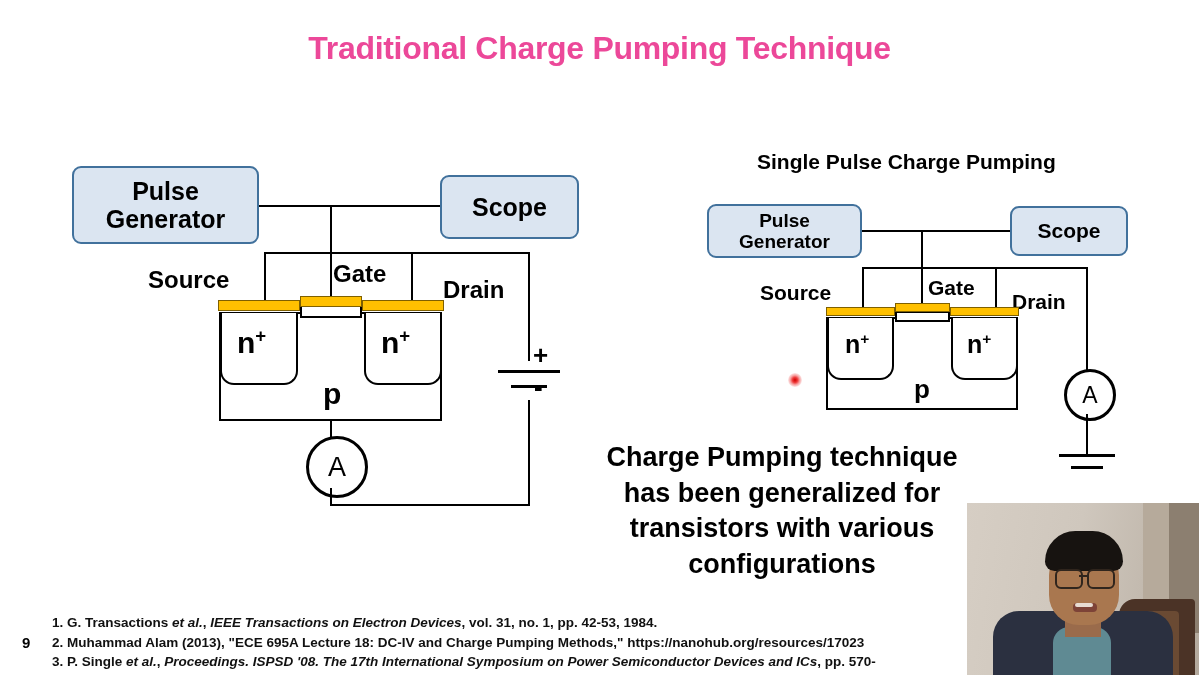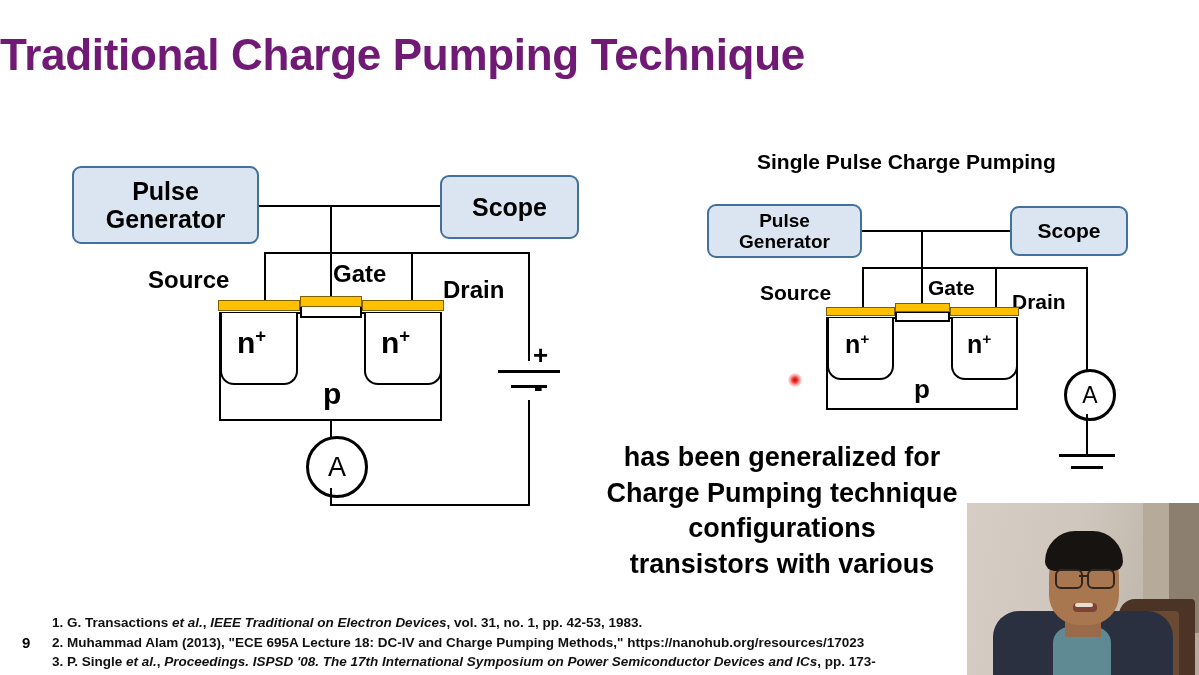--- a/index.html
+++ b/index.html
@@ -7,23 +7,23 @@
     width:1199px;height:675px;
     background:#ffffff;
     font-family:"Liberation Sans", sans-serif;
     overflow:hidden;
     position:relative;
   }
   #slide{position:absolute;inset:0;width:1199px;height:675px;background:#fff;}
 
   
   #page-title{
-    left:0;right:0;top:30px;
-    font-size:44px;font-weight:bold;letter-spacing:-0.3px;
-    position:absolute;color:#701a75;
+    left:0;right:0;top:30px;text-align:center;
+    font-size:32px;font-weight:bold;letter-spacing:-0.3px;
+    position:absolute;color:#ec4899;
   }
 
   
   .box{
     position:absolute;
     background:#dbe5f1;
     border:2px solid #41719c;
     border-radius:9px;
     display:flex;align-items:center;justify-content:center;
     text-align:center;
@@ -207,36 +207,36 @@
 
     <div class="meter" style="left:1064px;top:369px;width:46px;height:46px;font-size:23px;">A</div>
     <div class="wire v" style="left:1086px;top:414px;height:41px;"></div>
     <div class="wire h" style="left:1059px;top:454px;width:56px;height:3px;"></div>
     <div class="wire h" style="left:1071px;top:466px;width:32px;height:3px;"></div>
   </div>
 
   <div id="laser-dot"></div>
 
   <div id="statement">
+    <div>Charge Pumping technique</div>
     <div>has been generalized for</div>
-    <div>Charge Pumping technique</div>
+    <div>transistors with various</div>
     <div>configurations</div>
-    <div>transistors with various</div>
   </div>
 
   <div id="slide-number">9</div>
   <div id="refs">
     <div class="ref">
-      <span>1.</span><span> G. Transactions </span><i>et al.</i><span>, </span><i>IEEE Traditional on Electron Devices</i><span>, vol. 31, no. 1, pp. 42-53, 1983.</span>
+      <span>1.</span><span> G. Transactions </span><i>et al.</i><span>, </span><i>IEEE Transactions on Electron Devices</i><span>, vol. 31, no. 1, pp. 42-53, 1984.</span>
     </div>
     <div class="ref">
       <span>2.</span><span> Muhammad Alam (2013), "ECE 695A Lecture 18: DC-IV and Charge Pumping Methods," https://nanohub.org/resources/17023</span>
     </div>
     <div class="ref">
-      <span>3.</span><span> P. Single </span><i>et al.</i><span>, </span><i>Proceedings. ISPSD '08. The 17th International Symposium on Power Semiconductor Devices and ICs</i><span>, pp. 173-</span>
+      <span>3.</span><span> P. Single </span><i>et al.</i><span>, </span><i>Proceedings. ISPSD '08. The 17th International Symposium on Power Semiconductor Devices and ICs</i><span>, pp. 570-</span>
     </div>
   </div>
 
   <div id="webcam">
     <div id="wc-wall"></div>
     <div id="wc-doorframe"></div>
     <div id="wc-door"></div>
     <div id="wc-chair"></div>
     <div id="wc-chair2"></div>
     <div id="wc-body"></div>

